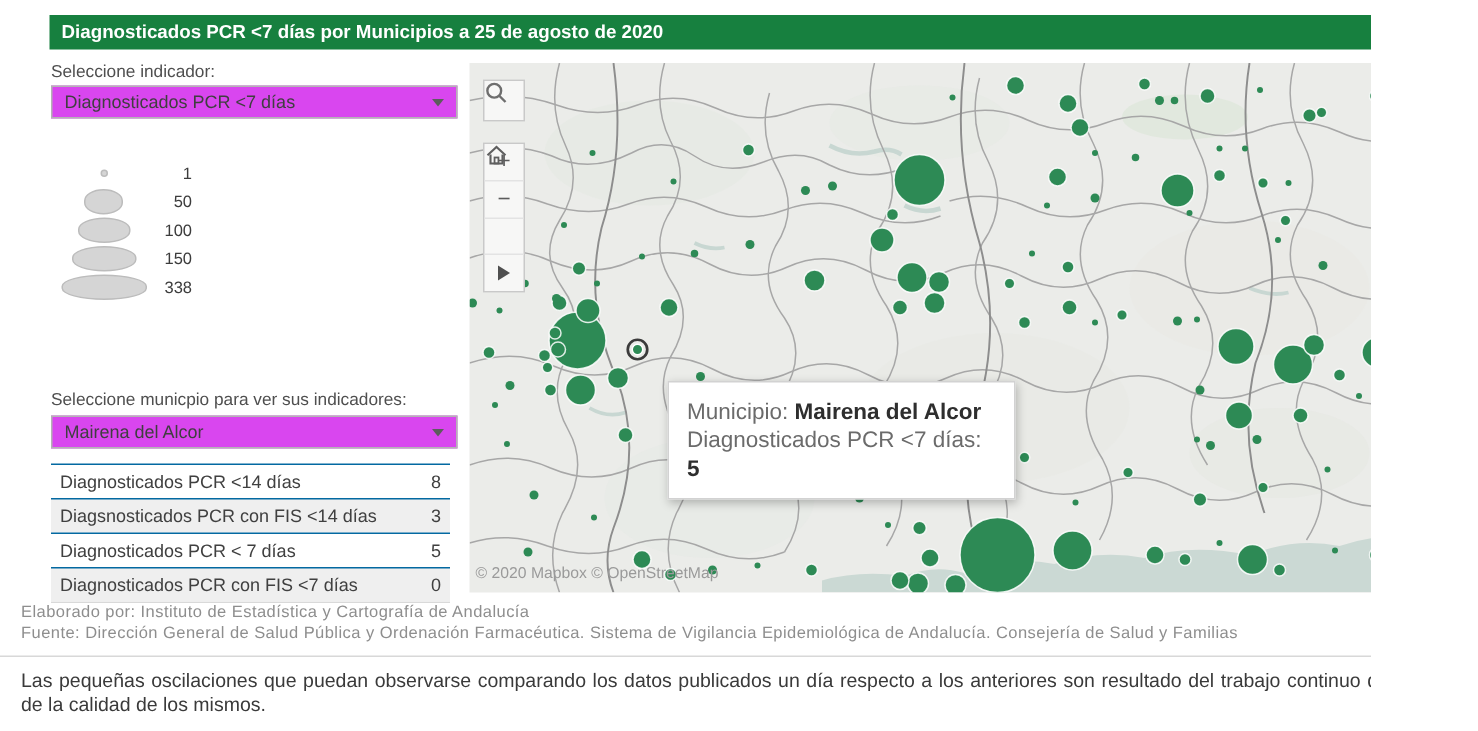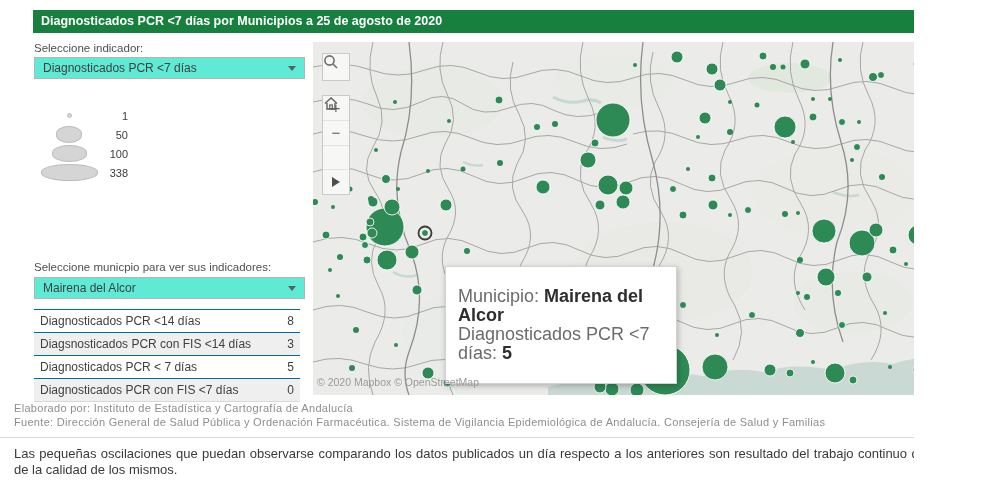--- a/index.html
+++ b/index.html
@@ -4,21 +4,21 @@
 <style>
   html,body{margin:0;padding:0;background:#ffffff;}
   .stage{position:relative;width:914px;height:487px;background:#ffffff;
          font-family:"Liberation Sans",sans-serif;overflow:hidden;}
   
   .titlebar{position:absolute;left:33px;top:10px;width:915px;height:23px;
             background:#17803f;color:#ffffff;font-size:12.5px;font-weight:bold;
             line-height:23px;padding-left:8px;box-sizing:border-box;}
   
   .plabel{position:absolute;left:34px;font-size:11.5px;color:#4f4f4f;text-align:right;}
-  .select{position:absolute;left:34px;width:271px;height:22px;background:#5eead4;
+  .select{position:absolute;left:34px;width:271px;height:22px;background:#d946ef;
           border:1px solid #b4b4b4;box-sizing:border-box;display:flex;
           align-items:center;padding:0 8px;font-size:12px;color:#3f3f3f;cursor:pointer;}
   .select .stext{flex:1;white-space:nowrap;overflow:hidden;}
   .caret{width:0;height:0;border-left:4px solid transparent;border-right:4px solid transparent;
          border-top:5px solid #5d5d5d;}
   
   .legend{position:absolute;left:40px;top:106px;width:120px;}
   .lrow{display:flex;align-items:center;height:19px;}
   .lshape-col{width:58px;display:flex;justify-content:center;align-items:center;}
   .lshape{background:#d5d5d5;border:1px solid #bcbcbc;box-sizing:border-box;}
@@ -39,21 +39,21 @@
   .zoomgrp{position:absolute;left:9px;top:53px;width:28px;height:100px;background:#f7f7f6;
            border:1px solid #c9c9c9;box-sizing:border-box;display:flex;flex-direction:column;}
   .zitem{flex:1;display:flex;align-items:center;justify-content:center;color:#5b5b5b;
          font-size:15px;cursor:pointer;border-top:1px solid #e3e3e3;}
   .zitem:first-child{border-top:none;}
   .pantri{width:0;height:0;border-top:5px solid transparent;border-bottom:5px solid transparent;
           border-left:8px solid #4f4f4f;}
   
   .tooltip{position:absolute;left:132px;top:212px;width:206px;background:#ffffff;
            border:1px solid #d2d2d2;box-shadow:1px 2px 6px rgba(0,0,0,0.25);
-           padding:20px 12px;font-size:18px;color:#6b6b6b;line-height:19px;margin-top:12px;}
+           padding:10px 12px;font-size:15px;color:#6b6b6b;line-height:19px;}
   .tooltip b{color:#2e2e2e;}
   .attrib{position:absolute;left:4px;top:334px;font-size:10.5px;color:#9a9a9a;}
   
   .footline{position:absolute;left:14px;font-size:11px;color:#8e8e8e;letter-spacing:0.3px;}
   .divider{position:absolute;left:0;top:437px;width:985px;height:1px;background:#d8d8d8;}
   .note{position:absolute;left:14px;top:446px;width:956px;font-size:13px;color:#3a3a3a;
         text-align:justify;line-height:16px;}
 </style>
 </head>
 <body>
@@ -81,20 +81,26 @@
         <div class="lshape-col">
           <div class="lshape" style="width: 26px; height: 17px; border-radius: 50% / 46%;"></div>
         </div>
         <div class="llabel">50</div>
       </div>
       <div class="lrow">
         <div class="lshape-col">
           <div class="lshape" style="width: 35px; height: 17px; border-radius: 50% / 46%;"></div>
         </div>
         <div class="llabel">100</div>
+      </div>
+      <div class="lrow">
+        <div class="lshape-col">
+          <div class="lshape" style="width: 43px; height: 17px; border-radius: 50% / 46%;"></div>
+        </div>
+        <div class="llabel">150</div>
       </div>
       <div class="lrow">
         <div class="lshape-col">
           <div class="lshape" style="width: 57px; height: 17px; border-radius: 50% / 46%;"></div>
         </div>
         <div class="llabel">338</div>
       </div>
     </div>
 
   <div class="plabel" style="top:261px">Seleccione municpio para ver sus indicadores:</div>

